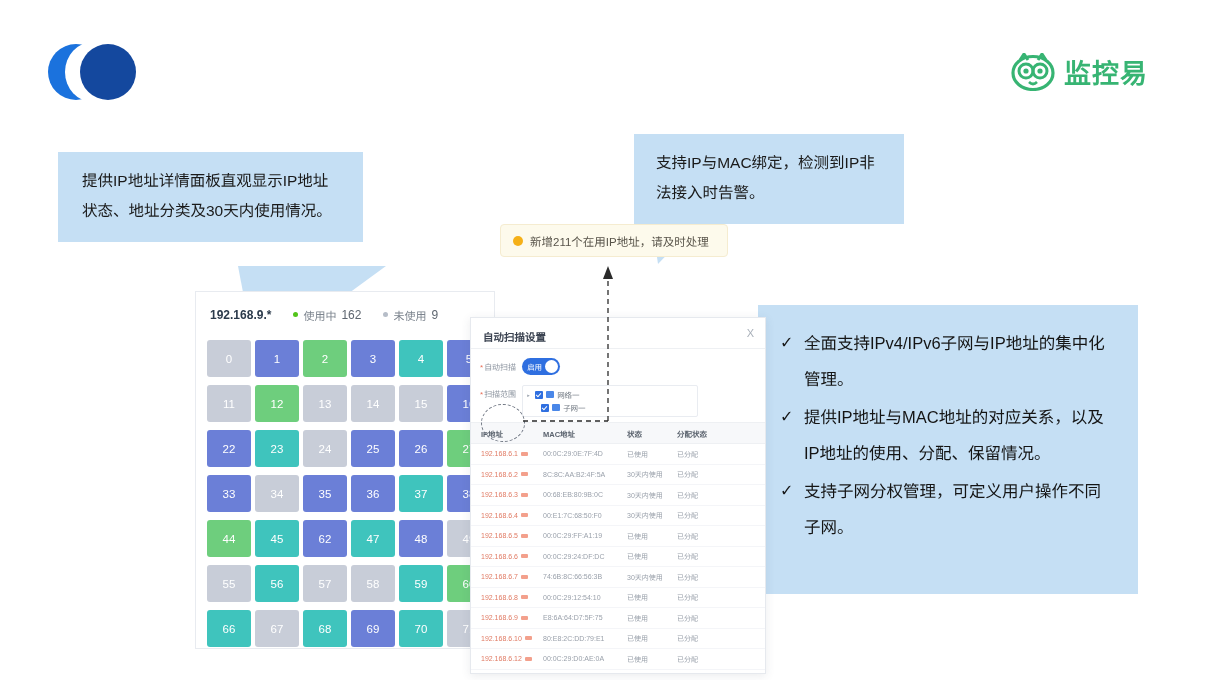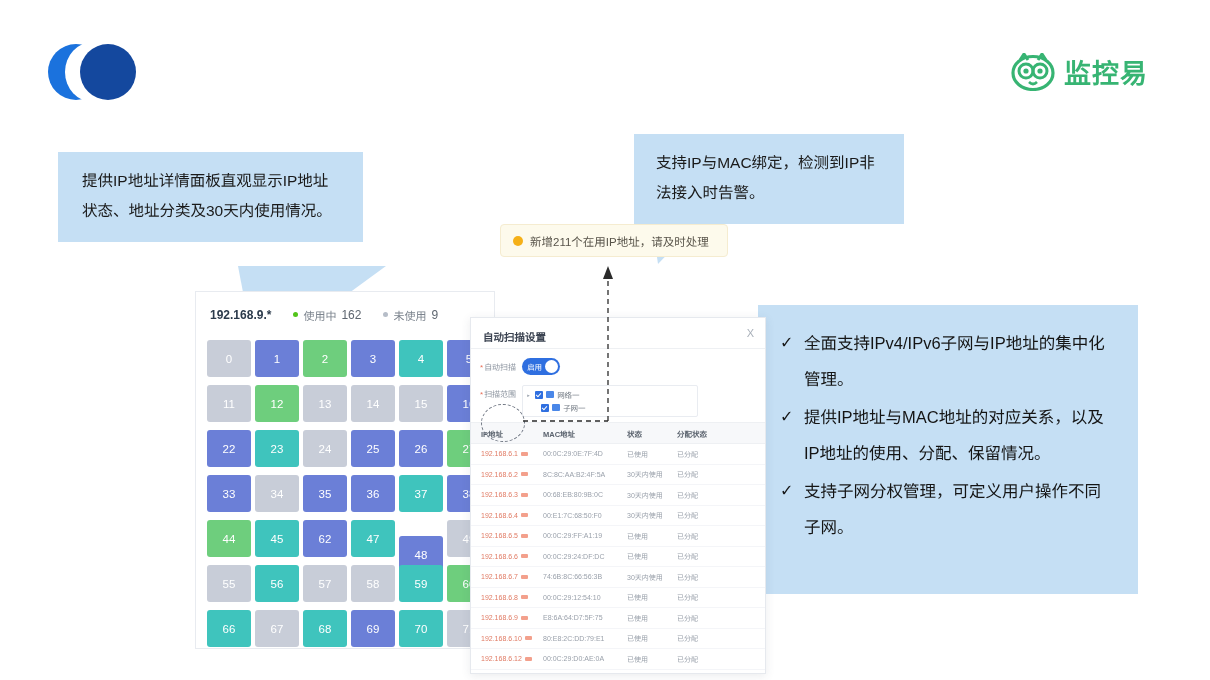--- a/index.html
+++ b/index.html
@@ -350,21 +350,21 @@
         <div class="ip-cell" style="background: rgb(107, 127, 215);">33</div>
         <div class="ip-cell" style="background: rgb(200, 205, 216);">34</div>
         <div class="ip-cell" style="background: rgb(107, 127, 215);">35</div>
         <div class="ip-cell" style="background: rgb(107, 127, 215);">36</div>
         <div class="ip-cell" style="background: rgb(63, 196, 189);">37</div>
         <div class="ip-cell" style="background: rgb(107, 127, 215);">38</div>
         <div class="ip-cell" style="background: rgb(110, 206, 125);">44</div>
         <div class="ip-cell" style="background: rgb(63, 196, 189);">45</div>
         <div class="ip-cell" style="background: rgb(107, 127, 215);">62</div>
         <div class="ip-cell" style="background: rgb(63, 196, 189);">47</div>
-        <div class="ip-cell" style="background: rgb(107, 127, 215); margin-top: 16px;">48</div>
+        <div class="ip-cell" style="background: rgb(107, 127, 215);">48</div>
         <div class="ip-cell" style="background: rgb(200, 205, 216);">49</div>
         <div class="ip-cell" style="background: rgb(200, 205, 216);">55</div>
         <div class="ip-cell" style="background: rgb(63, 196, 189);">56</div>
         <div class="ip-cell" style="background: rgb(200, 205, 216);">57</div>
         <div class="ip-cell" style="background: rgb(200, 205, 216);">58</div>
         <div class="ip-cell" style="background: rgb(63, 196, 189);">59</div>
         <div class="ip-cell" style="background: rgb(110, 206, 125);">60</div>
         <div class="ip-cell" style="background: rgb(63, 196, 189);">66</div>
         <div class="ip-cell" style="background: rgb(200, 205, 216);">67</div>
         <div class="ip-cell" style="background: rgb(63, 196, 189);">68</div>

